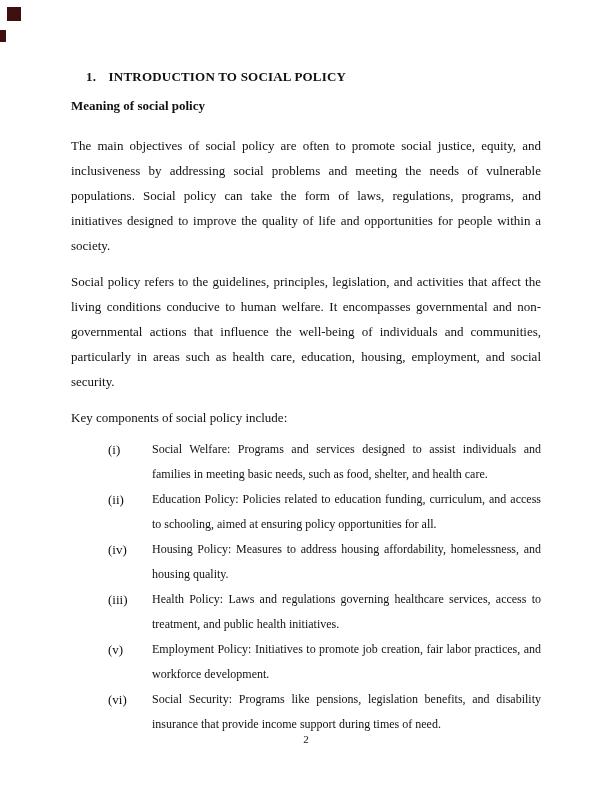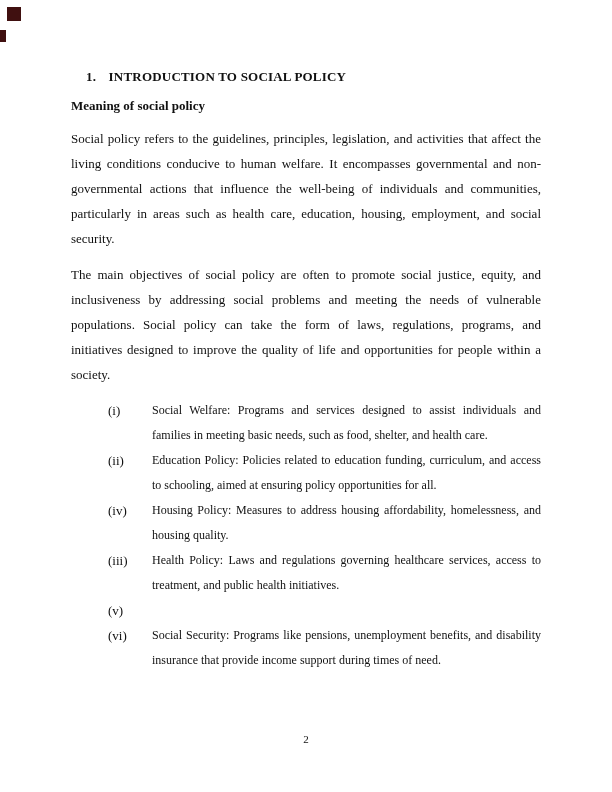--- a/index.html
+++ b/index.html
@@ -38,21 +38,21 @@
     letter-spacing: 0.2px;
   }
   .title-num {
     display: inline-block;
     margin-right: 9px;
   }
   .subheading {
     font-size: 13px;
     font-weight: bold;
     line-height: 18px;
-    margin: 0 0 11px 0;
+    margin: 0 0 18px 0;
   }
   .para {
     font-size: 13px;
     line-height: 25px;
     text-align: justify;
     margin: 0 0 11px 0;
   }
   .list-intro {
     text-align: left;
     margin-bottom: 7px;
@@ -95,24 +95,25 @@
 
   <div class="content">
 
     <h1 class="title">
       <span class="title-num">1.</span>
       <span>INTRODUCTION TO SOCIAL POLICY</span>
     </h1>
 
     <h2 class="subheading">Meaning of social policy</h2>
 
+    <p class="para">The main objectives of social policy are often to promote social justice, equity, and inclusiveness by addressing social problems and meeting the needs of vulnerable populations. Social policy can take the form of laws, regulations, programs, and initiatives designed to improve the quality of life and opportunities for people within a society.</p>
+
     <p class="para">Social policy refers to the guidelines, principles, legislation, and activities that affect the living conditions conducive to human welfare. It encompasses governmental and non-governmental actions that influence the well-being of individuals and communities, particularly in areas such as health care, education, housing, employment, and social security.</p>
 
-    <p class="para">The main objectives of social policy are often to promote social justice, equity, and inclusiveness by addressing social problems and meeting the needs of vulnerable populations. Social policy can take the form of laws, regulations, programs, and initiatives designed to improve the quality of life and opportunities for people within a society.</p>
-
+    <p class="para list-intro">Key components of social policy include:</p>
 
     <div class="list">
 
       <div class="list-row">
         <span class="marker">(i)</span>
         <span class="li-text">Social Welfare: Programs and services designed to assist individuals and families in meeting basic needs, such as food, shelter, and health care.</span>
       </div>
 
       <div class="list-row">
         <span class="marker">(ii)</span>
@@ -124,25 +125,26 @@
         <span class="li-text">Housing Policy: Measures to address housing affordability, homelessness, and housing quality.</span>
       </div>
 
       <div class="list-row">
         <span class="marker">(iii)</span>
         <span class="li-text">Health Policy: Laws and regulations governing healthcare services, access to treatment, and public health initiatives.</span>
       </div>
 
       <div class="list-row">
         <span class="marker">(v)</span>
+        <span class="li-text">Employment Policy: Initiatives to promote job creation, fair labor practices, and workforce development.</span>
       </div>
 
       <div class="list-row">
         <span class="marker">(vi)</span>
-        <span class="li-text">Social Security: Programs like pensions, unemployment benefits, and disability insurance that provide income support during times of need.</span>
+        <span class="li-text">Social Security: Programs like pensions, legislation benefits, and disability insurance that provide income support during times of need.</span>
       </div>
 
     </div>
   </div>
 
   <div class="page-number">2</div>
 
 </div>
 
 </body></html>

